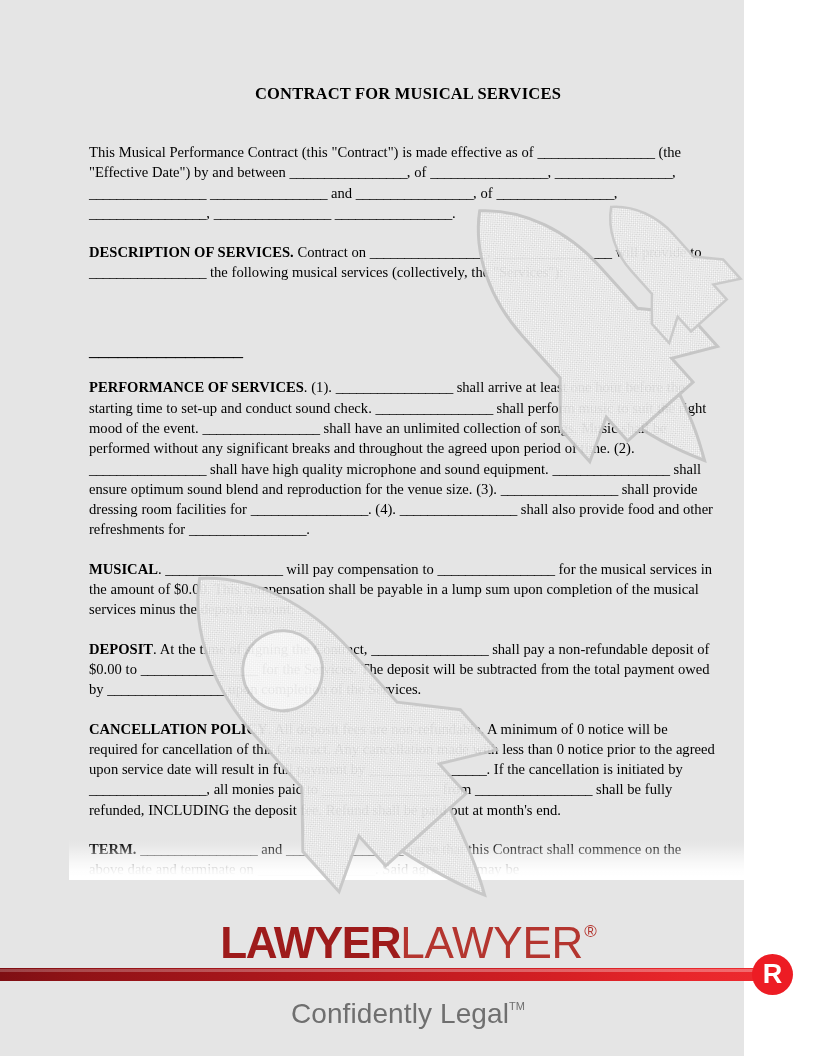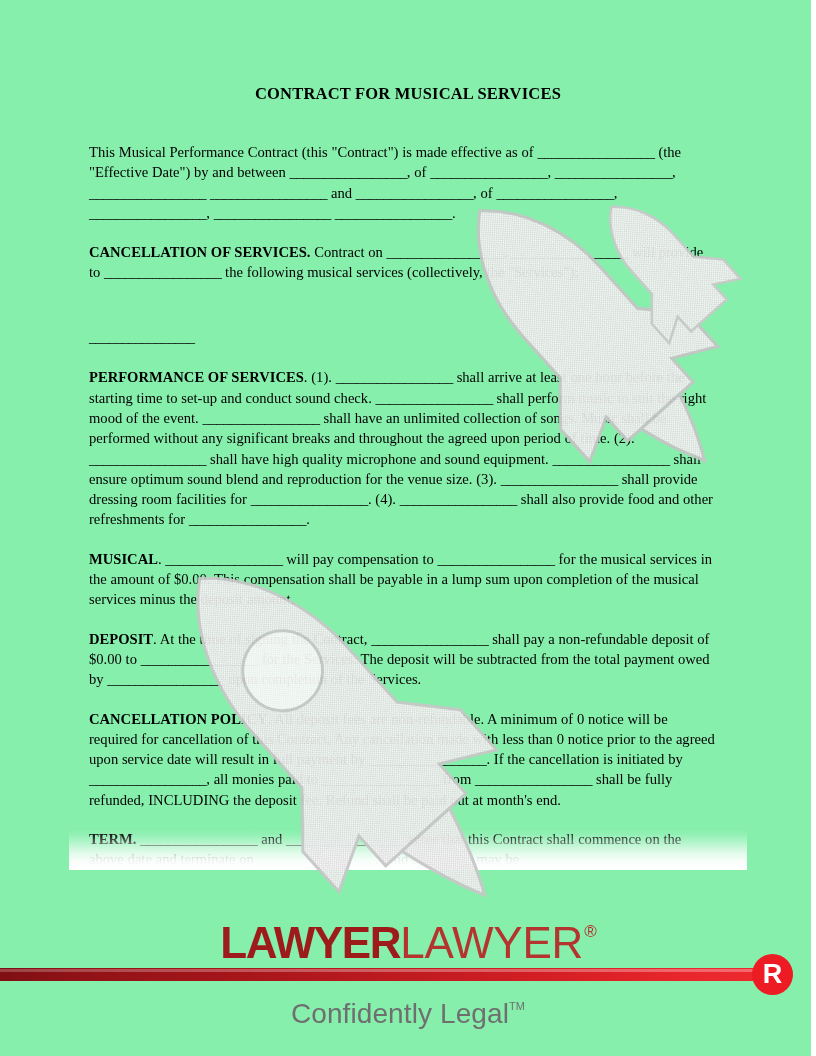--- a/index.html
+++ b/index.html
@@ -13,23 +13,23 @@
     position: relative;
     overflow: hidden;
     font-family: "Liberation Serif", "DejaVu Serif", serif;
     color: #000000;
   }
 
   
   #page {
     position: absolute;
     left: 0; top: 0;
-    width: 811px;
+    width: 744px;
     height: 1056px;
-    background: #86efac;
+    background: #e5e5e5;
   }
 
   
   #watermark {
     position: absolute;
     left: 0; top: 0;
     width: 816px;
     height: 1056px;
     pointer-events: none;
     z-index: 2;
@@ -65,23 +65,23 @@
   .hd { font-weight: bold; }
 
   
   .bl {
     font-family: "Liberation Serif", "DejaVu Serif", serif;
     letter-spacing: -0.4px;
   }
 
   
   .blank-line {
-    font-size: 14px;
+    font-size: 20px;
     line-height: 20.3px;
-    margin: 6px 0 19px 0;
+    margin: 16px 0 19px 0;
   }
 
   
   #fade-section {
     position: relative;
   }
   #fade-section .para {
     color: #000;
   }
   #fade-mask {
@@ -214,21 +214,21 @@
 <body>
 
 <div id="page">
 
   <div id="doc">
 
     <div class="doc-title">CONTRACT FOR MUSICAL SERVICES</div>
 
     <p class="para"><span>This Musical Performance Contract (this "Contract") is made effective as of </span><span class="bl">_________________</span><span> (the "Effective Date") by and between </span><span class="bl">_________________</span><span>, of </span><span class="bl">_________________</span><span>, </span><span class="bl">_________________</span><span>, </span><span class="bl">_________________</span><span> </span><span class="bl">_________________</span><span> and </span><span class="bl">_________________</span><span>, of </span><span class="bl">_________________</span><span>, </span><span class="bl">_________________</span><span>, </span><span class="bl">_________________</span><span> </span><span class="bl">_________________</span><span>.</span></p>
 
-    <p class="para tight"><span class="hd">CANCELLATION OF SERVICES.</span><span> Contract on </span><span class="bl">_________________</span><span>, </span><span class="bl">_________________</span><span> will provide to </span><span class="bl">_________________</span><span> the following musical services (collectively, the "Services"):</span></p>
+    <p class="para tight"><span class="hd">DESCRIPTION OF SERVICES.</span><span> Contract on </span><span class="bl">_________________</span><span>, </span><span class="bl">_________________</span><span> will provide to </span><span class="bl">_________________</span><span> the following musical services (collectively, the "Services"):</span></p>
 
     <p class="blank-line">&nbsp;</p>
 
     <p class="blank-line"><span class="bl">________________</span></p>
 
     <p class="para"><span class="hd">PERFORMANCE OF SERVICES</span><span>. (1). </span><span class="bl">_________________</span><span> shall arrive at least one hour before the starting time to set-up and conduct sound check. </span><span class="bl">_________________</span><span> shall perform music to suit the right mood of the event. </span><span class="bl">_________________</span><span> shall have an unlimited collection of songs. Music shall be performed without any significant breaks and throughout the agreed upon period of time. (2). </span><span class="bl">_________________</span><span> shall have high quality microphone and sound equipment. </span><span class="bl">_________________</span><span> shall ensure optimum sound blend and reproduction for the venue size. (3). </span><span class="bl">_________________</span><span> shall provide dressing room facilities for </span><span class="bl">_________________</span><span>. (4). </span><span class="bl">_________________</span><span> shall also provide food and other refreshments for </span><span class="bl">_________________</span><span>.</span></p>
 
     <p class="para"><span class="hd">MUSICAL</span><span>. </span><span class="bl">_________________</span><span> will pay compensation to </span><span class="bl">_________________</span><span> for the musical services in the amount of $0.00. This compensation shall be payable in a lump sum upon completion of the musical services minus the deposit amount.</span></p>
 
     <p class="para"><span class="hd">DEPOSIT</span><span>. At the time of signing the Contract, </span><span class="bl">_________________</span><span> shall pay a non-refundable deposit of $0.00 to </span><span class="bl">_________________</span><span> for the Services. The deposit will be subtracted from the total payment owed by </span><span class="bl">_________________</span><span> upon completion of the Services.</span></p>

